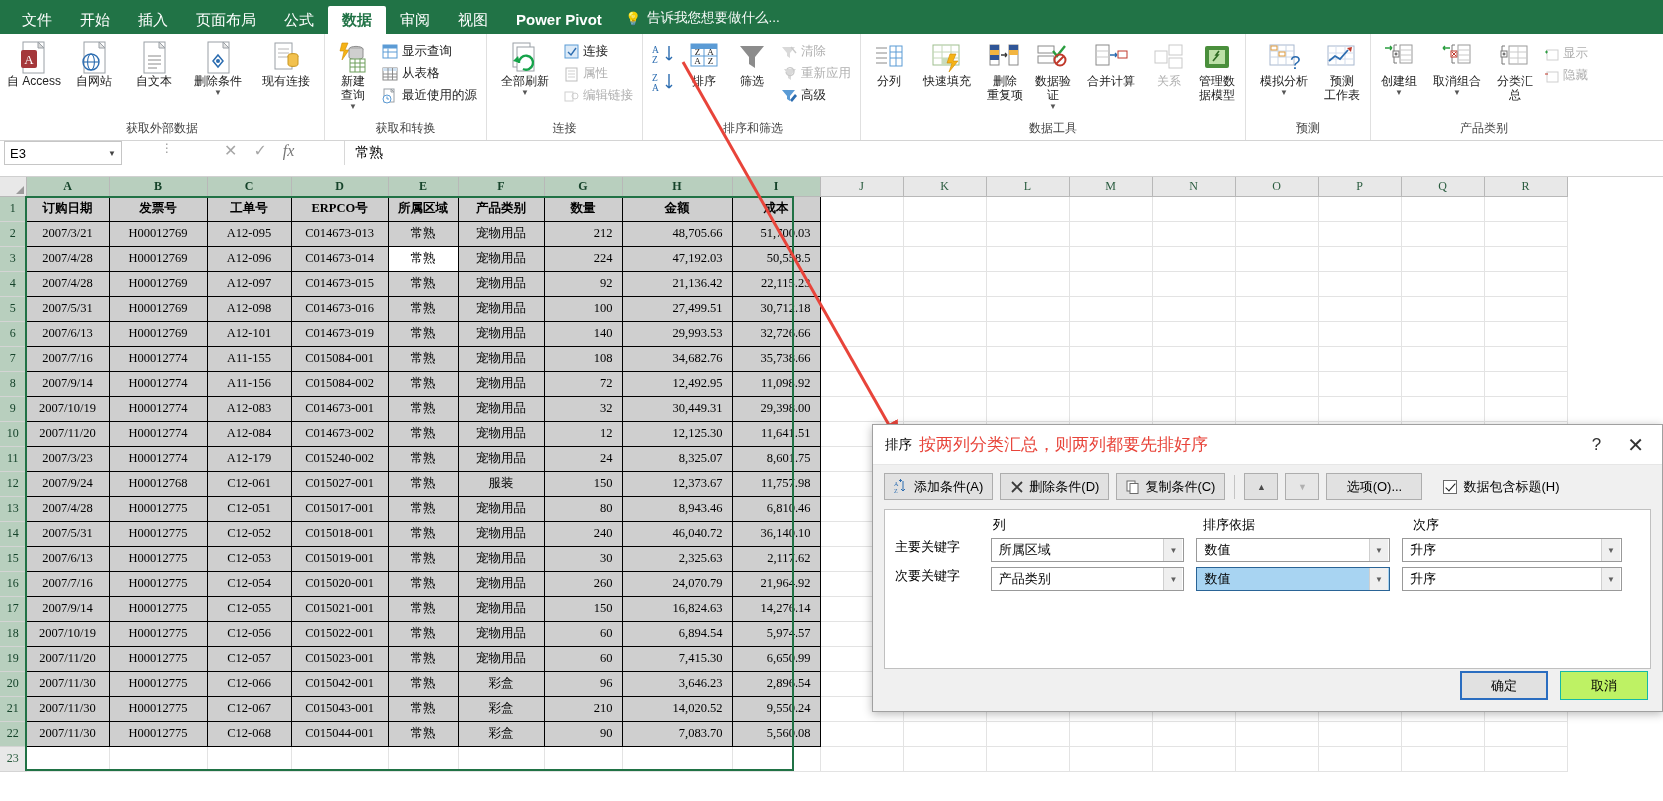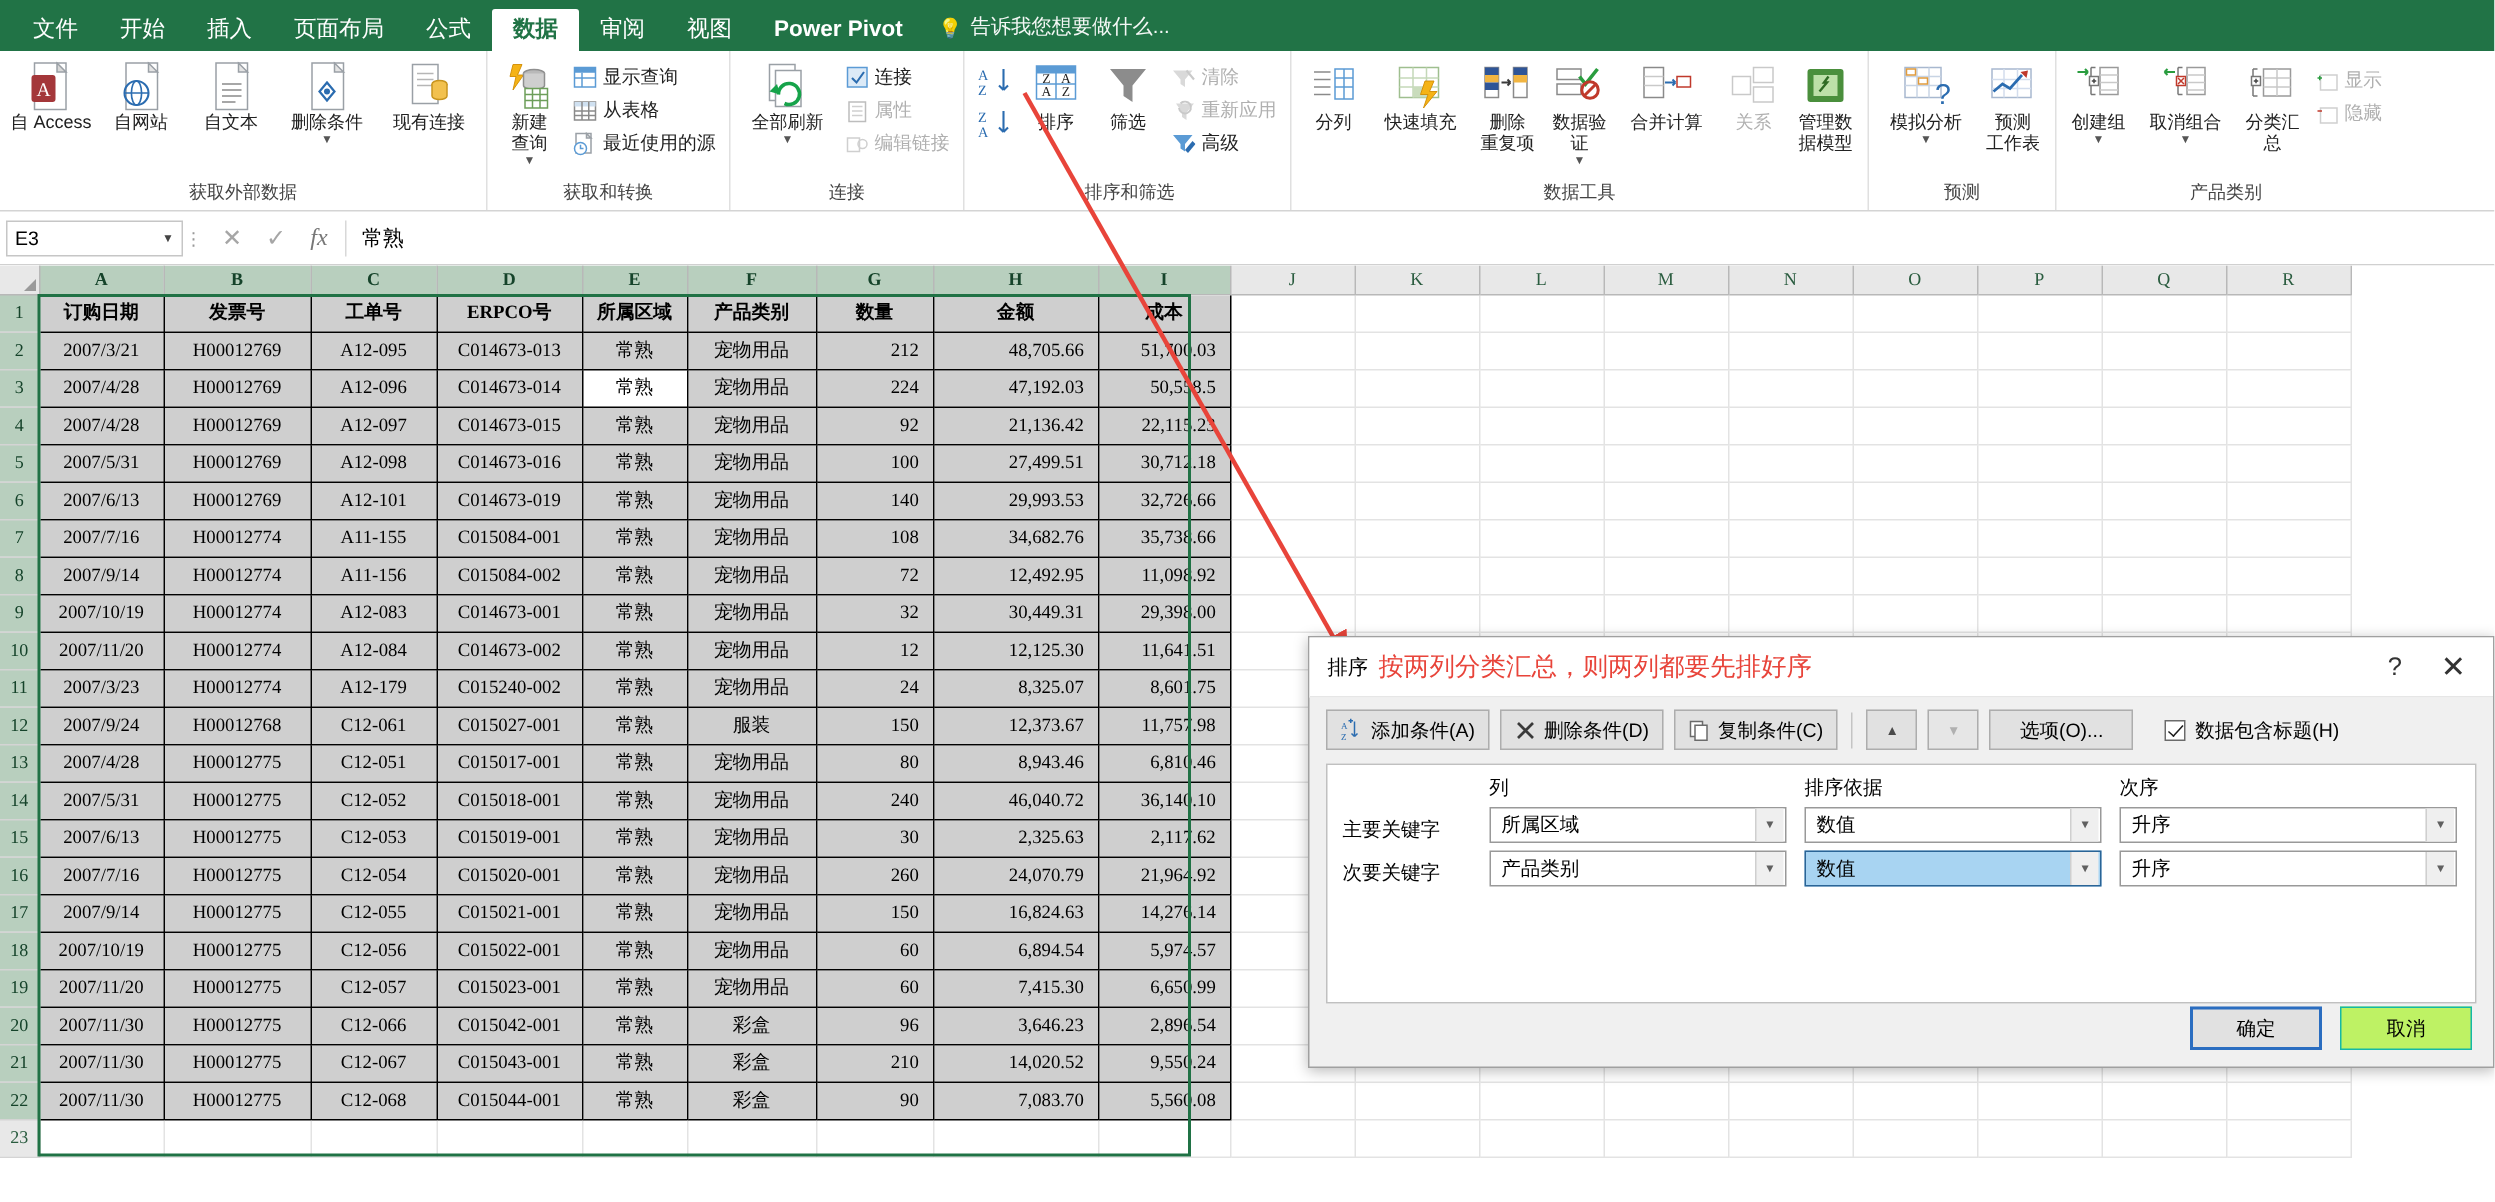--- a/index.html
+++ b/index.html
@@ -60,22 +60,22 @@
   .smallbtn {
     display: flex; align-items: center; gap: 4px; font-size: 12.5px; color: #222;
     padding: 2px 4px; white-space: nowrap; cursor: default;
   }
   .smallbtn.dim { color: #b0b0b0; align-items: flex-end; }
   .icon-svg { display: block; }
   .dn-arrow { font-size: 8px; color: #555; line-height: 1; }
 
   
   .formula-row {
-    height: 36px; background: #fff; display: flex; align-items: center;
-    border-bottom: 1px solid #d0d0d0; padding: 0 0 0 4px;
+    height: 36px; background: #fff; display: flex; align-items: flex-start;
+    border-bottom: 1px solid #d0d0d0; padding: 0 0 0 4px; gap: 38px;
   }
   .namebox {
     width: 118px; height: 24px; border: 1px solid #c6c6c6; background: #fff;
     display: flex; align-items: center; justify-content: space-between;
     padding: 0 5px; font-size: 13px; color: #000;
   }
   .namebox .caret { font-size: 8px; color: #444; }
   .fbar-sep { width: 14px; text-align:center; color:#999; font-size: 12px; letter-spacing: 0; }
   .fbtns { display: flex; align-items: center; gap: 16px; padding: 0 12px; color: #a6a6a6; }
   .fbtns span { font-size: 16px; }
@@ -177,21 +177,21 @@
     content: ""; position: absolute; left: 4px; top: 0px; width: 4px; height: 9px;
     border: solid #1a1a1a; border-width: 0 1.6px 1.6px 0; transform: rotate(42deg);
   }
   .dlg-list {
     margin: 0 11px; background: #fff; border: 1px solid #c0c0c0; height: 160px;
     position: relative;
   }
   .lst-head {
     display: flex; font-size: 13px; color: #000; padding: 6px 0 2px 0;
   }
-  .lst-row { display: flex; align-items: flex-end; padding: 2px 0 3px 0; font-family: Liberation Mono, monospace; }
+  .lst-row { display: flex; align-items: flex-start; padding: 2px 16px 3px 0; }
   .c-key { width: 112px; padding-left: 10px; font-size: 13px; }
   .c-col { width: 219px; }
   .c-by  { width: 219px; }
   .c-ord { width: 247px; }
   .combo {
     height: 24px; border: 1px solid #999; background: #fff; display: flex;
     align-items: center; justify-content: space-between; font-size: 13px;
     padding: 0 0 0 7px; margin-right: 12px;
   }
   .combo .arrowbtn {

